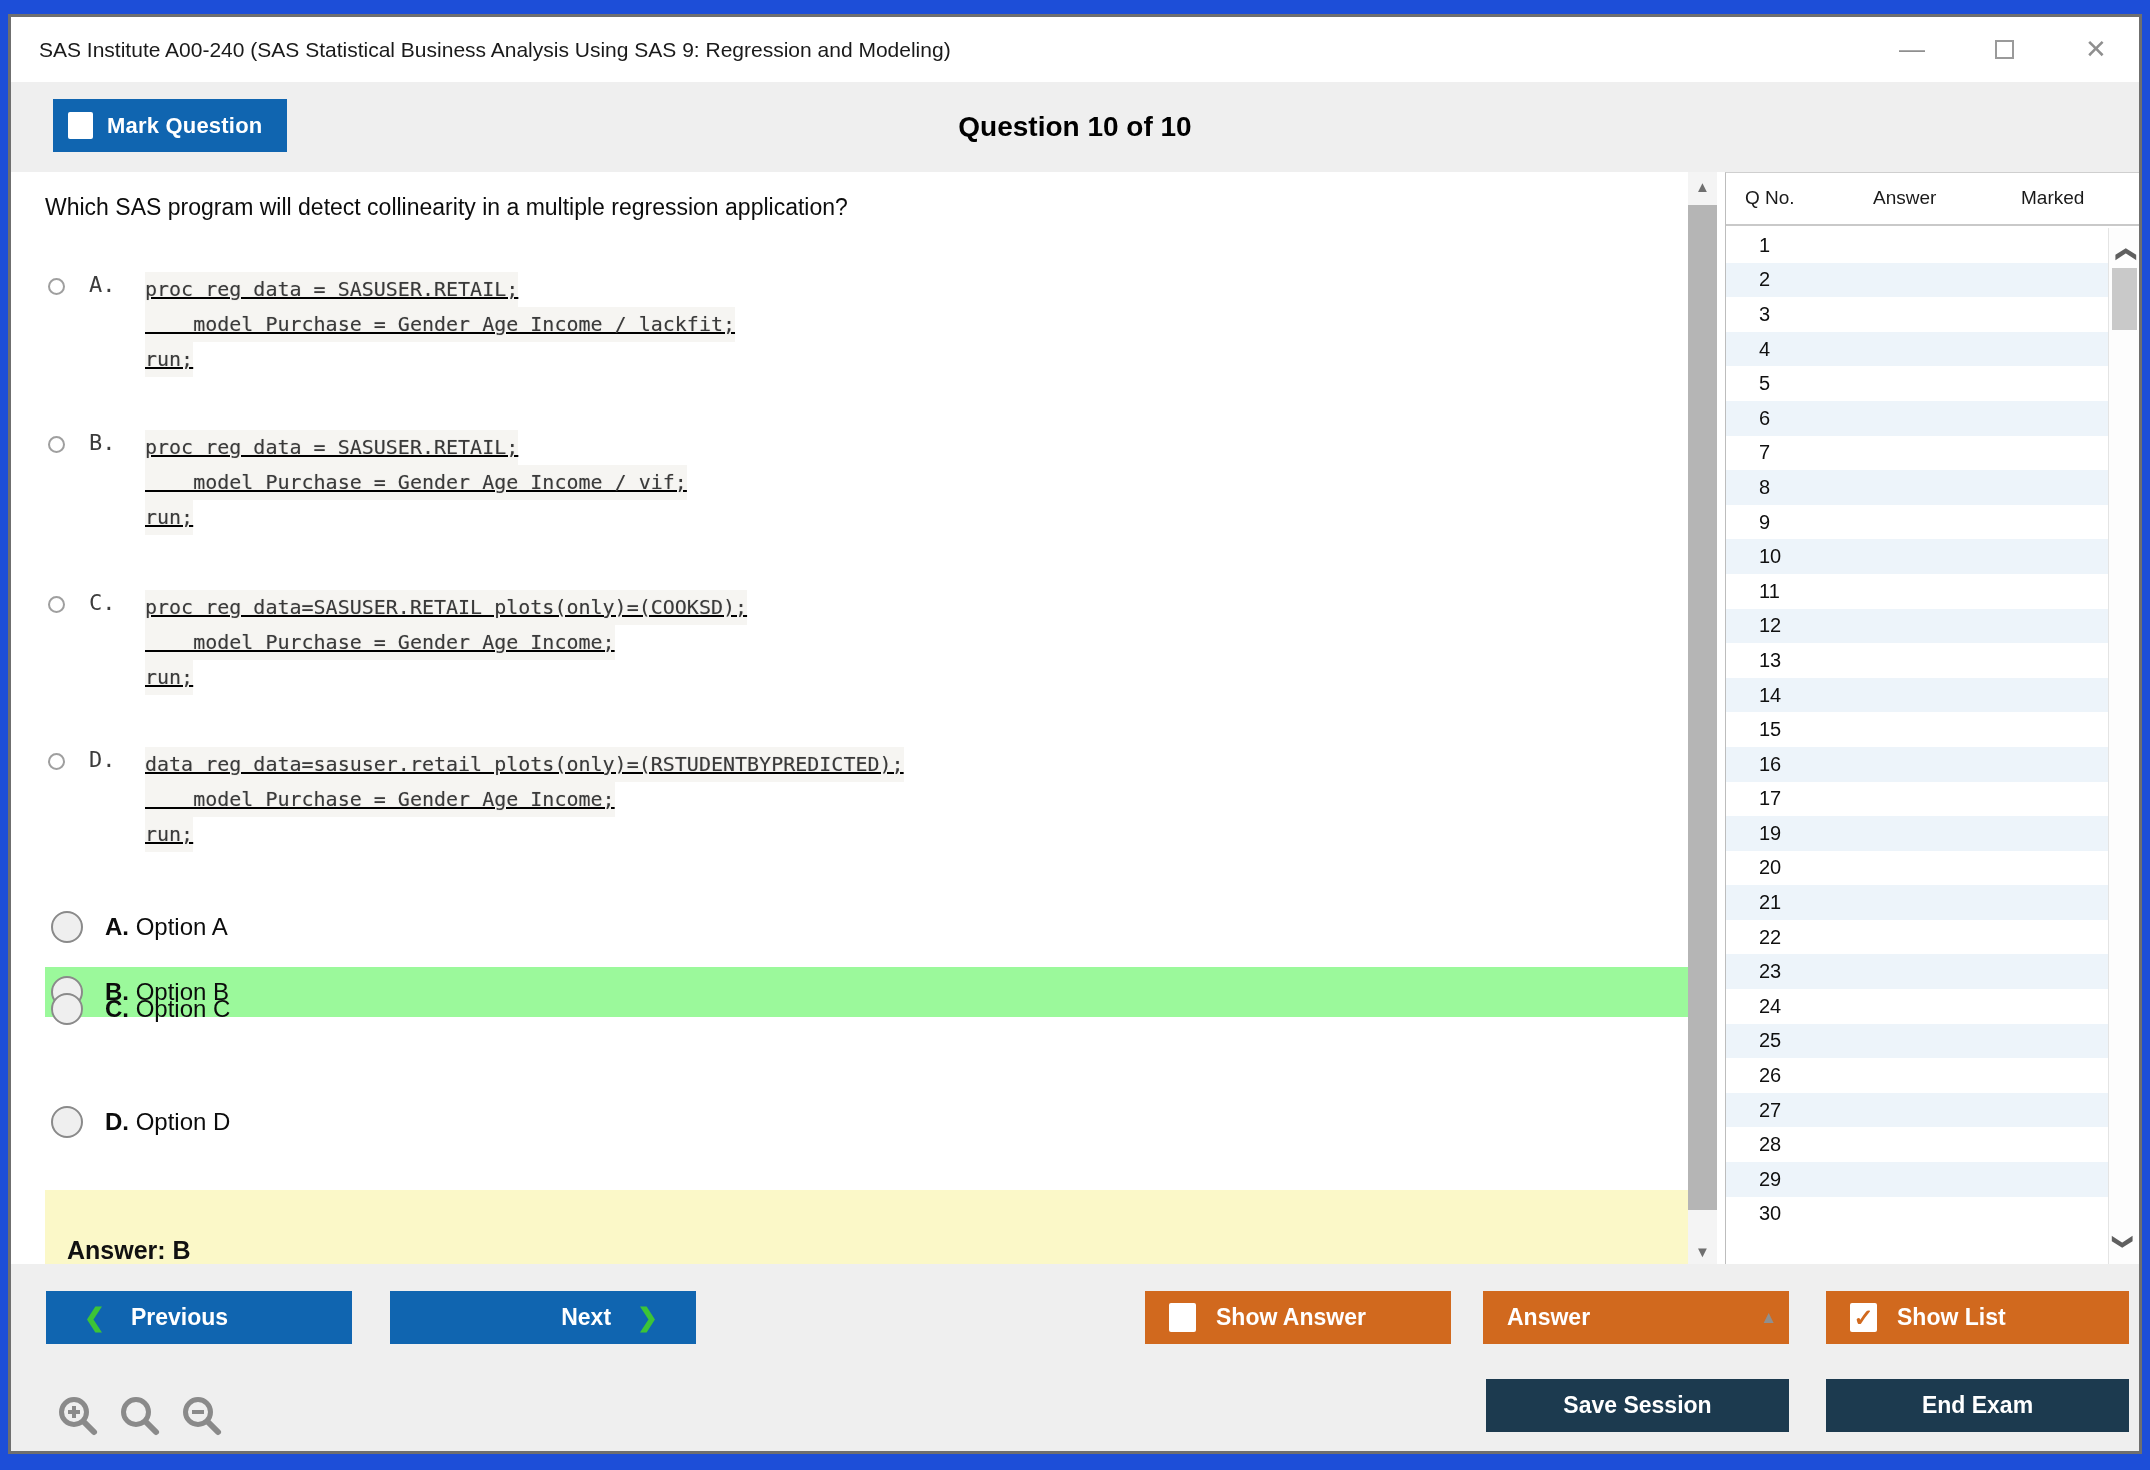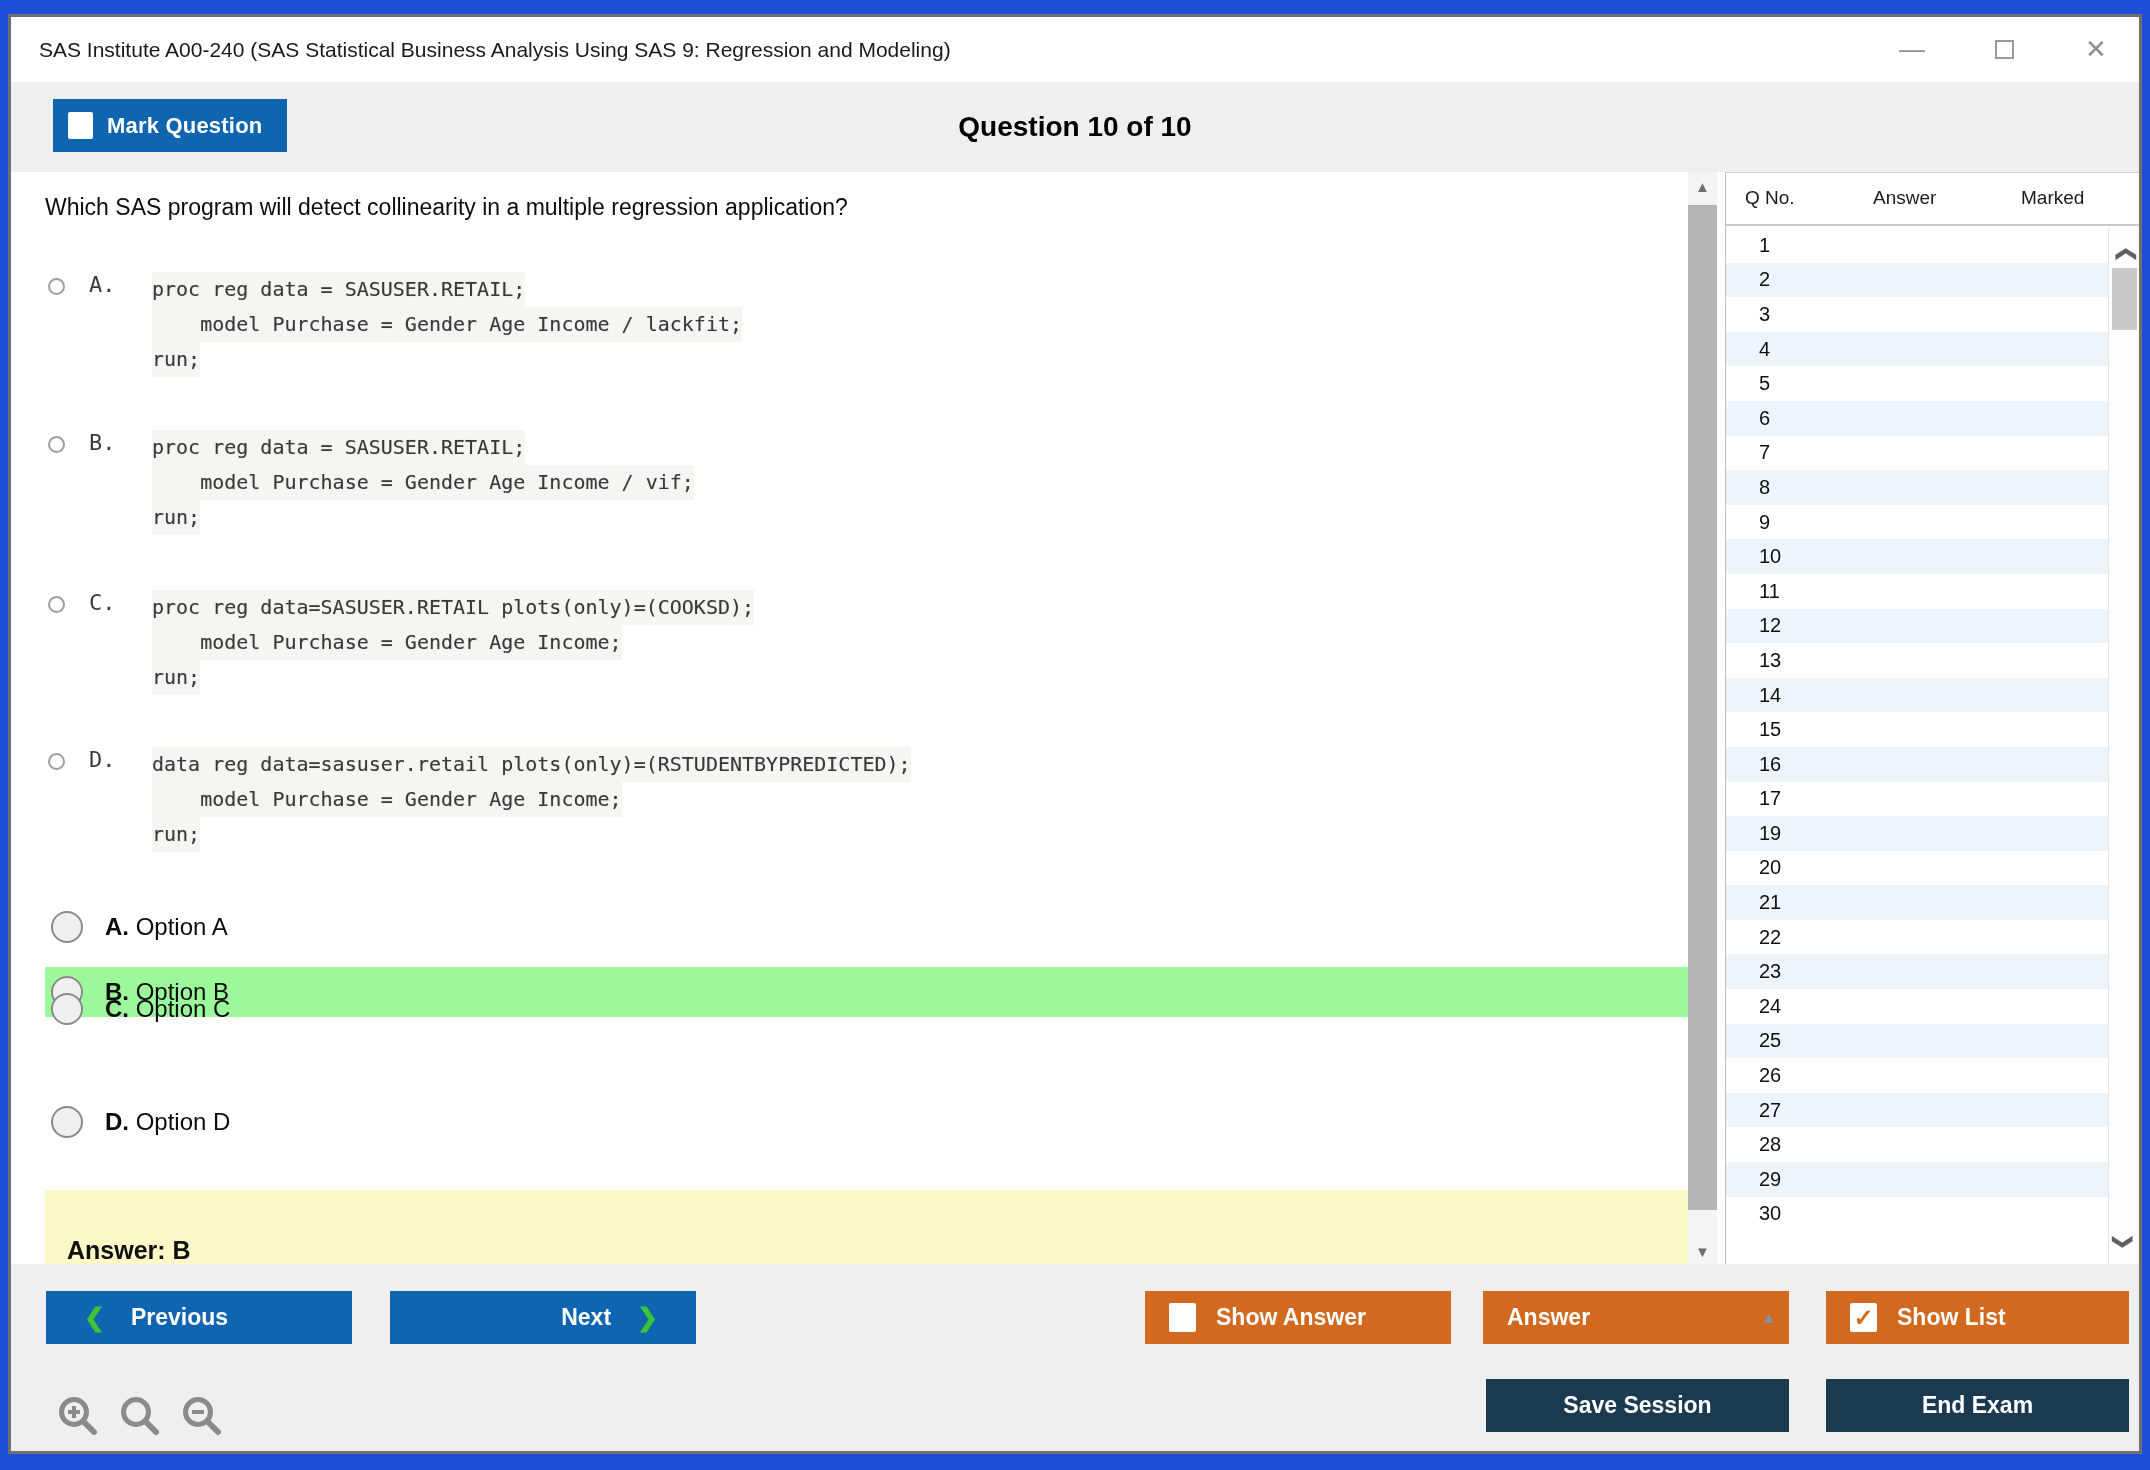--- a/index.html
+++ b/index.html
@@ -29,21 +29,21 @@
 
   
   .content { position:absolute; left:0; top:155px; width:1677px; height:1092px; background:#ffffff; overflow:hidden; }
   .question-text { position:absolute; left:34px; top:22px; font-size:23px; color:#0d0d0d; }
 
   .code-option { position:absolute; left:37px; }
   .code-option .code-radio { position:absolute; left:0; top:6px; width:17px; height:17px;
           border:2px solid #9f9f9f; border-radius:50%; background:transparent; cursor:pointer; }
   .code-option .code-letter { position:absolute; left:41px; top:0; font-family:"DejaVu Sans Mono", monospace;
           font-size:22px; color:#3c3c3c; }
-  .code-option .code-lines { position:absolute; left:104px; top:0; }
+  .code-option .code-lines { position:absolute; left:97px; top:0;text-decoration:underline; }
   .code-line { font-family:"DejaVu Sans Mono", monospace; font-size:20px; line-height:35px;
           color:#3a3a3a; white-space:pre; display:table; background:#f6f5f2; text-shadow:0 0 1px rgba(60,60,60,0.35); }
 
   
   .answer-option { position:absolute; left:34px; width:1646px; height:50px; display:flex; align-items:center; cursor:pointer; }
   .answer-option.highlighted { background:#9BF99B; }
   .ans-radio { width:32px; height:32px; border-radius:50%; border:2px solid #8a8a8a; background:#efefef; margin-left:6px; }
   .ans-label { margin-left:22px; font-size:24px; color:#0c0c0c; }
   .ans-letter { font-weight:bold; }
 

